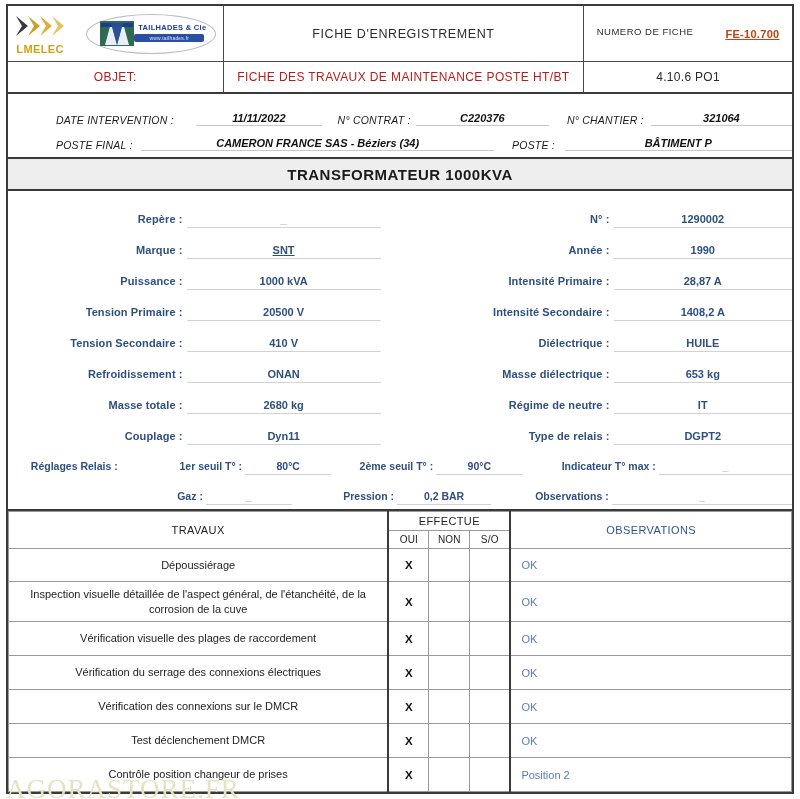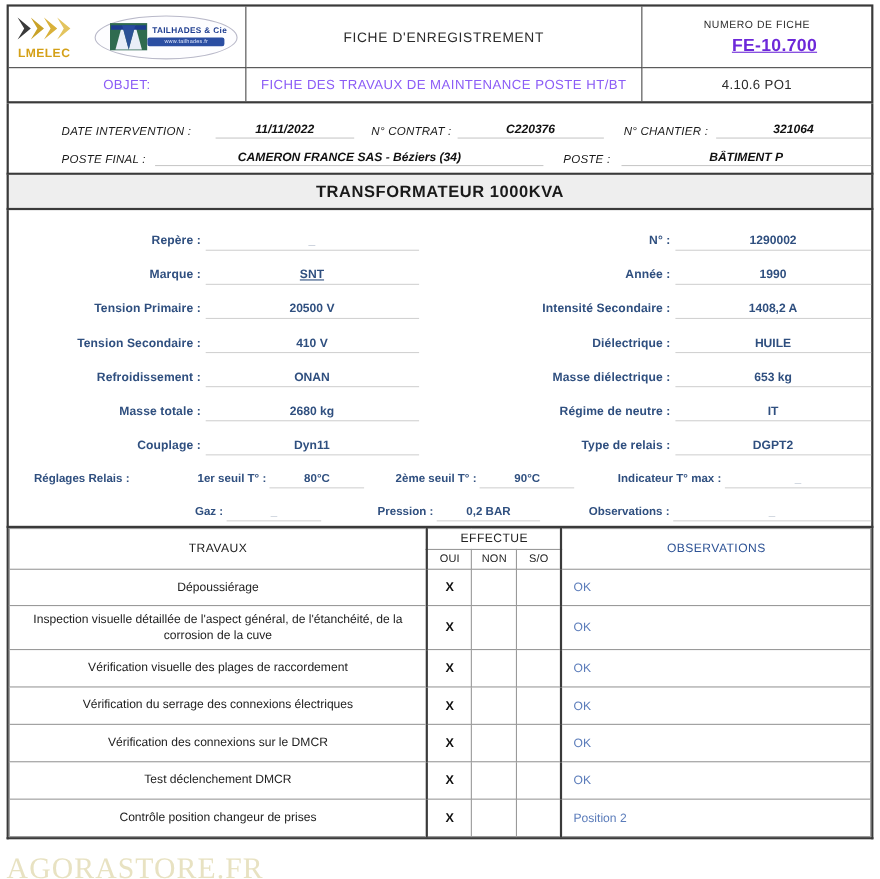--- a/index.html
+++ b/index.html
@@ -29,34 +29,34 @@
   .hdr-row{display:flex;width:100%;}
   .hdr-cell{
     box-sizing:border-box;
     display:flex;align-items:center;justify-content:center;
     border-right:1.5px solid #4a4a4a;
   }
   .hdr-cell:last-child{border-right:none;}
 
   .c-logo{width:27.5%;height:55px;padding:2px 4px;}
   .c-title{width:46%;height:55px;}
-  .c-num{width:26.5%;height:55px;flex-direction:column;}
+  .c-num{width:26.5%;height:55px;flex-direction:row;}
 
   .c-objet{width:27.5%;height:31px;border-top:1.5px solid #4a4a4a;}
   .c-objet2{width:46%;height:31px;border-top:1.5px solid #4a4a4a;}
   .c-objet3{width:26.5%;height:31px;border-top:1.5px solid #4a4a4a;}
 
   .t-main{
     font-size:12.5px;letter-spacing:.6px;color:#2b2b2b;
     text-align:center;
   }
-  .t-obj{font-size:12px;letter-spacing:.4px;color:#8b5cf6;}
+  .t-obj{font-size:12px;letter-spacing:.4px;color:#b91c1c;}
   .t-numlbl{font-size:9.5px;letter-spacing:.5px;color:#2b2b2b;margin-bottom:5px;}
   .t-numval{
-    font-size:16px;font-weight:bold;color:#6d28d9;
+    font-size:11px;font-weight:bold;color:#c2410c;
     text-decoration:underline;letter-spacing:.3px;padding-left:32px;
   }
   .t-po{font-size:12px;color:#2b2b2b;letter-spacing:.3px;}
 
   
   .logos{display:flex;align-items:center;gap:10px;width:100%;justify-content:center;}
   .lmelec{position:relative;width:62px;height:42px;}
   .lmelec .chev{position:absolute;top:2px;left:0;width:52px;height:22px;}
   .lmelec .nm{
     position:absolute;bottom:0;left:2px;
@@ -280,20 +280,27 @@
     </div>
 
     <div class="spec-row">
       <div class="slbl" style="width:22.5%;">Marque :</div>
       <div class="sval" style="width:25%;text-decoration:underline;">SNT</div>
       <div style="width:5.5%;"></div>
       <div class="slbl" style="width:24%;">Année :</div>
       <div class="sval" style="width:23%;">1990</div>
     </div>
 
+    <div class="spec-row">
+      <div class="slbl" style="width:22.5%;">Puissance :</div>
+      <div class="sval" style="width:25%;">1000 kVA</div>
+      <div style="width:5.5%;"></div>
+      <div class="slbl" style="width:24%;">Intensité Primaire :</div>
+      <div class="sval" style="width:23%;">28,87 A</div>
+    </div>
 
     <div class="spec-row">
       <div class="slbl" style="width:22.5%;">Tension Primaire :</div>
       <div class="sval" style="width:25%;">20500 V</div>
       <div style="width:5.5%;"></div>
       <div class="slbl" style="width:24%;">Intensité Secondaire :</div>
       <div class="sval" style="width:23%;">1408,2 A</div>
     </div>
 
     <div class="spec-row">

